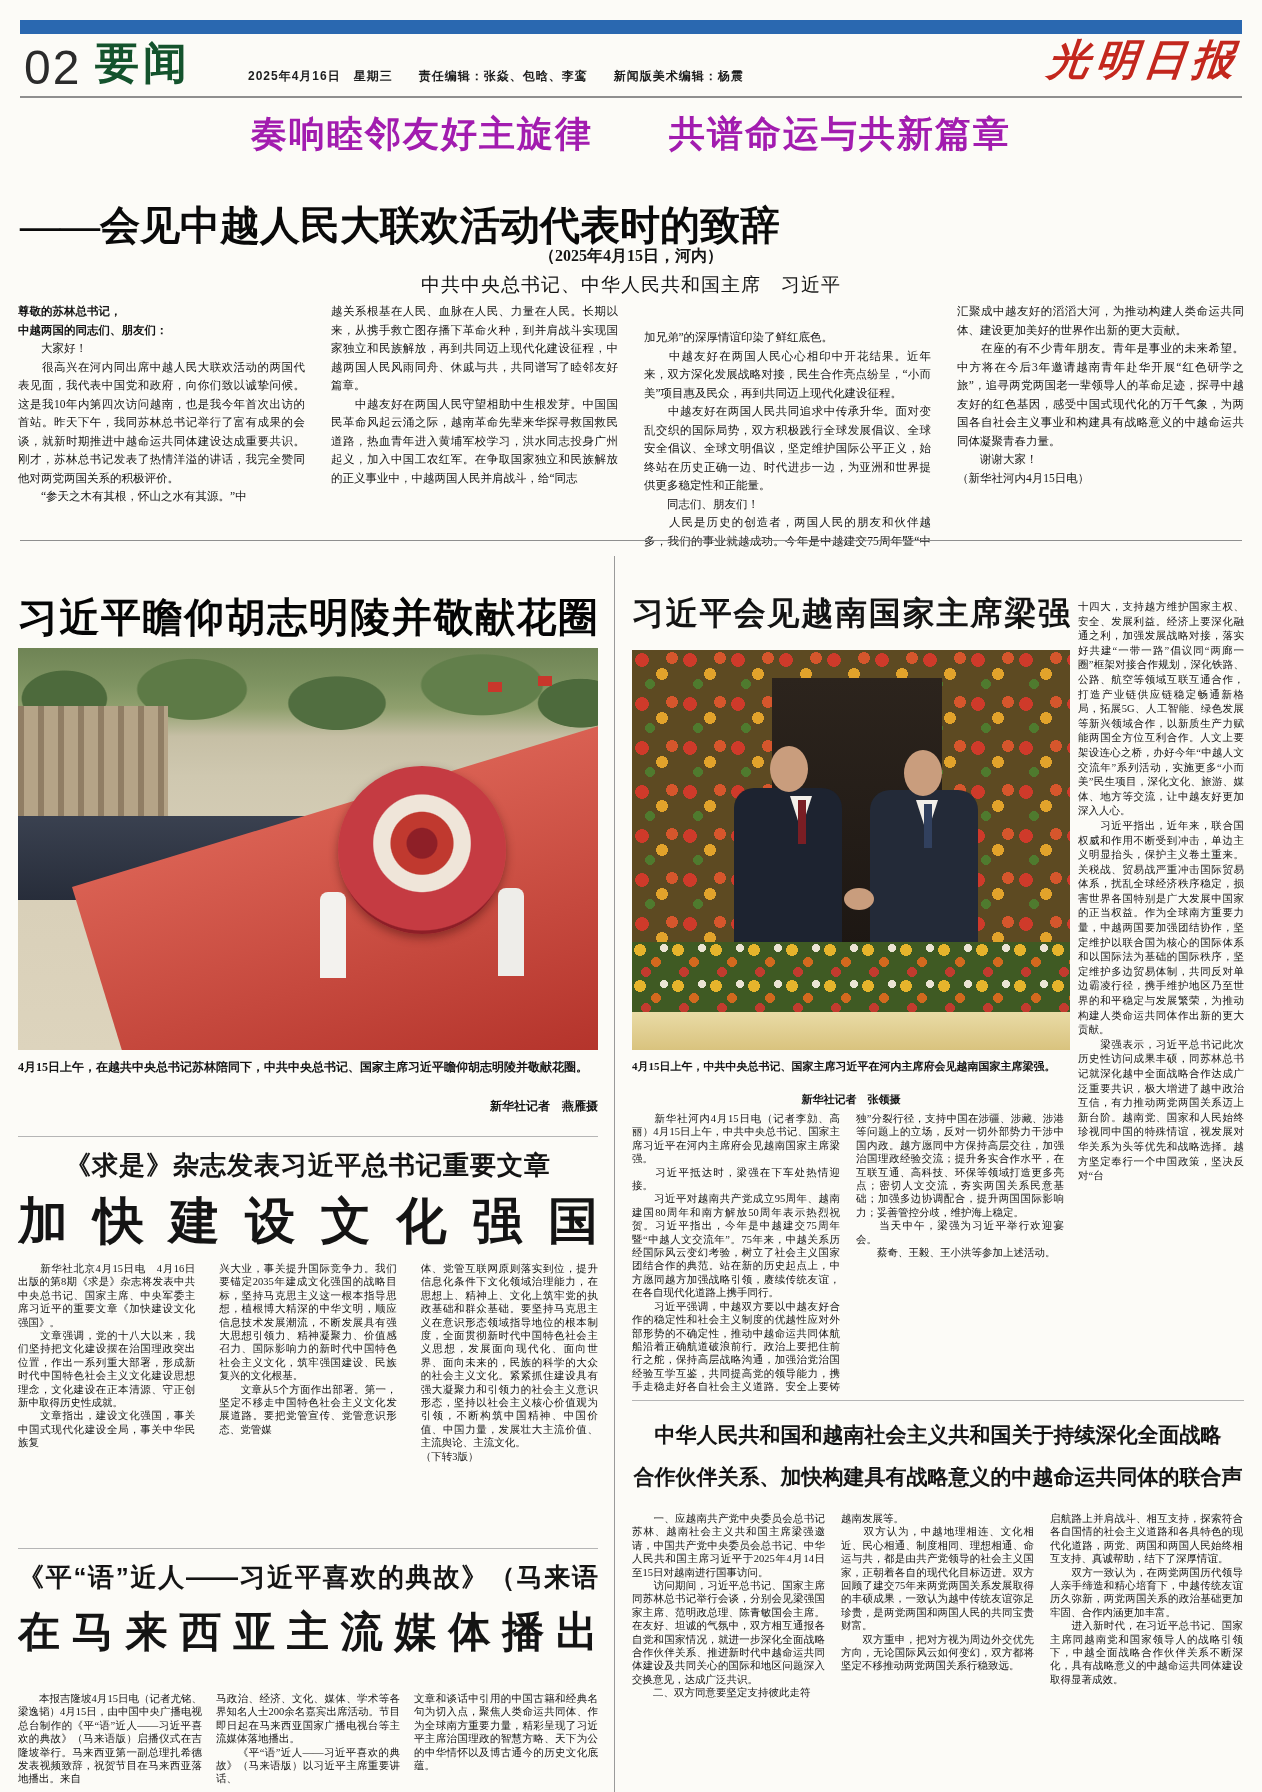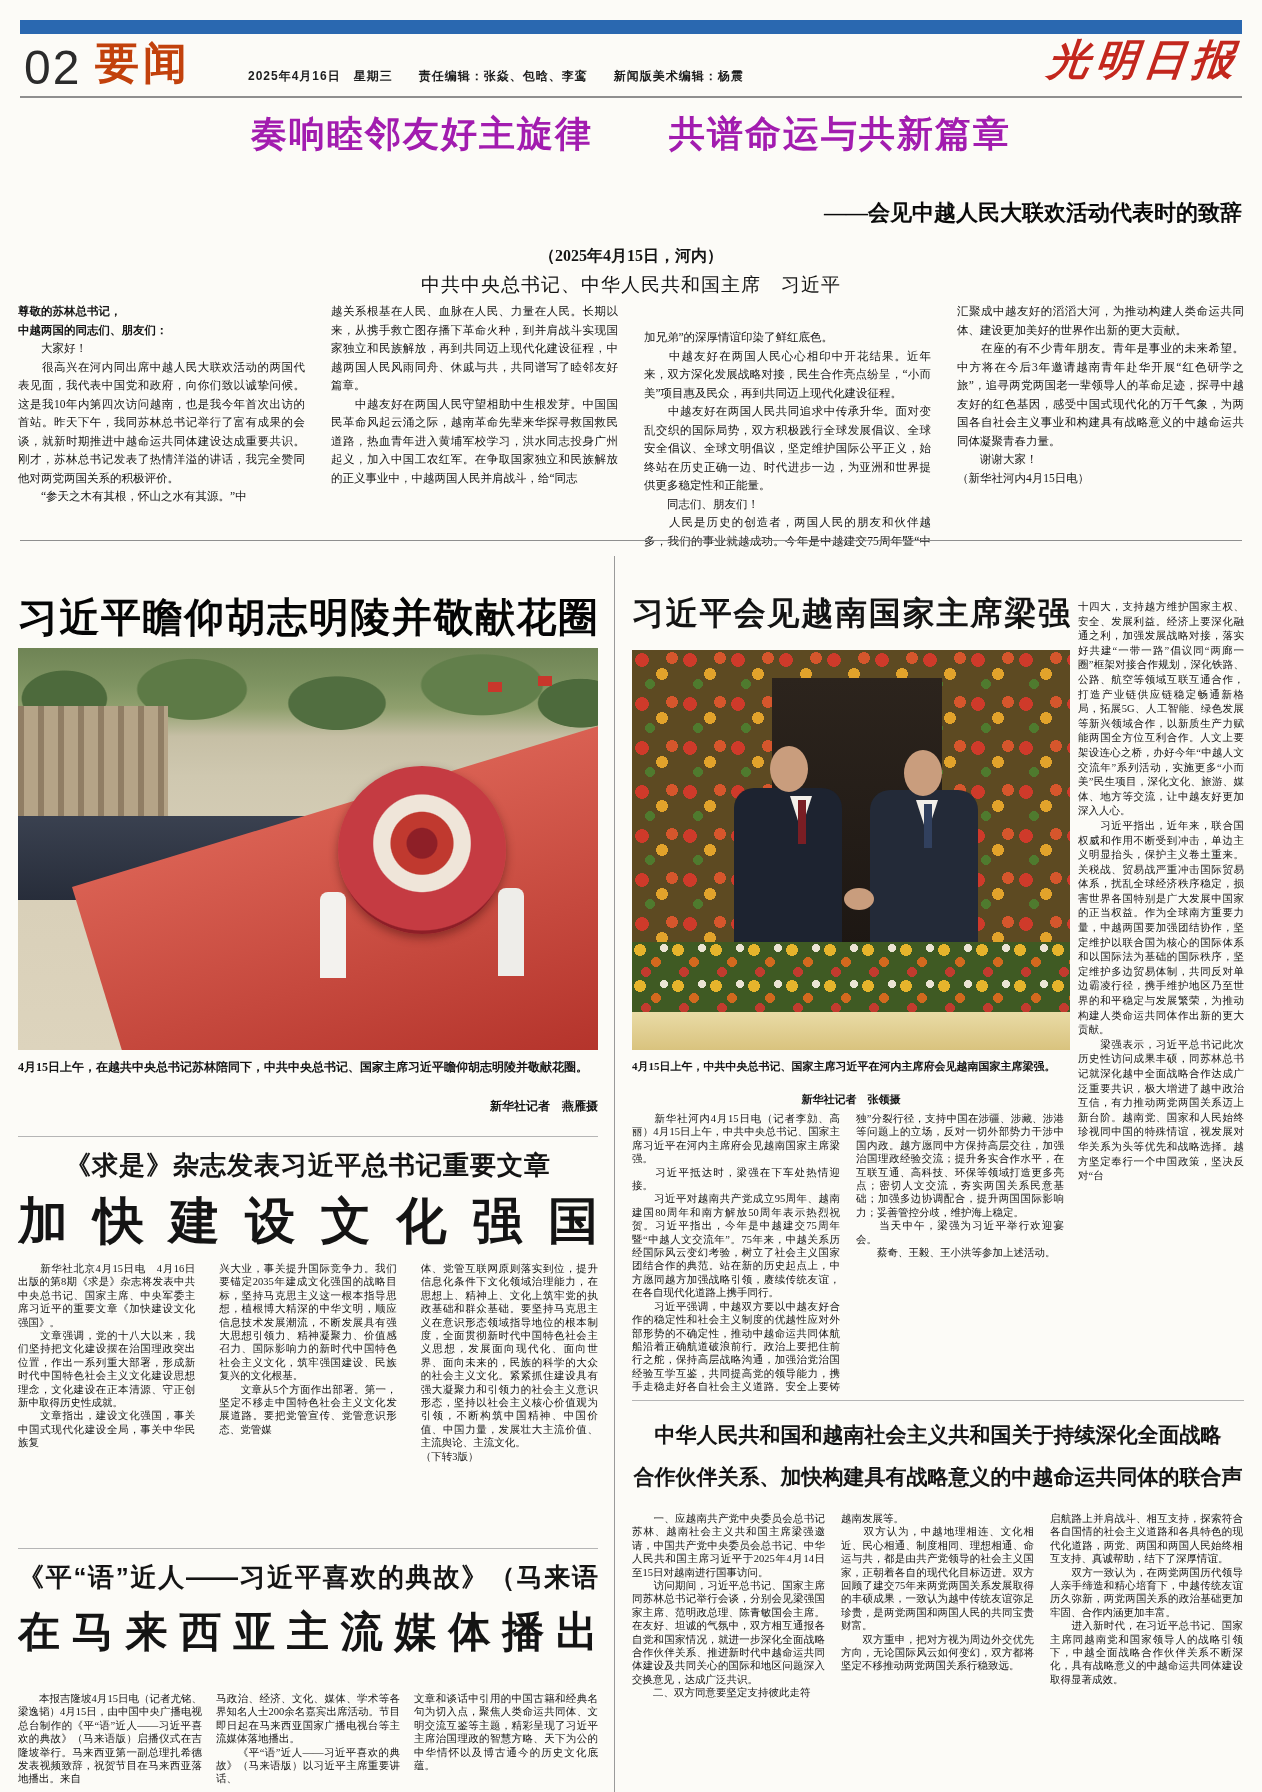--- a/index.html
+++ b/index.html
@@ -5,28 +5,28 @@
   html,body{margin:0;padding:0;background:#e8e6e0;}
   #page{position:relative;width:1262px;height:1792px;background:#fcfbf7;overflow:hidden;
         font-family:"Liberation Serif","DejaVu Serif",serif;color:#141414;}
   .abs{position:absolute;}
   .sans{font-family:"Liberation Sans","DejaVu Sans",sans-serif;}
   .rule{background:#8f8f8f;}
   .vrule{background:#9a9a9a;}
   
   .topbar{left:20px;top:20px;width:1222px;height:14px;background:#2a68b0;}
   .pagenum{left:24px;top:40px;font-size:48px;font-weight:300;color:#2b2b2b;letter-spacing:2px;}
-  .section{left:95px;top:34px;font-size:44px;font-weight:900;color:#c2410c;letter-spacing:4px;}
+  .section{left:95px;top:34px;font-size:44px;font-weight:900;color:#14532d;letter-spacing:4px;}
   .edinfo{left:248px;top:68px;font-size:12px;font-weight:700;color:#1c1c1c;letter-spacing:1px;}
   .brand{right:22px;top:32px;font-size:42px;font-weight:900;color:#c3271d;transform:skewX(-6deg);
          letter-spacing:6px;font-style:italic;}
   
   .lead-h{left:20px;top:110px;width:1222px;text-align:center;font-size:36px;font-weight:900;
           letter-spacing:2px;white-space:nowrap;color:#a21caf;}
-  .lead-sub{left:20px;top:198px;width:1222px;text-align:right;font-size:22px;font-weight:700;color:#0a0a0a;}
+  .lead-sub{left:20px;top:198px;width:1222px;text-align:left;font-size:40px;font-weight:700;color:#0a0a0a;}
   .lead-date{left:20px;top:246px;width:1222px;text-align:center;font-size:16px;font-weight:700;}
   .lead-by{left:20px;top:272px;width:1222px;text-align:center;font-size:19px;letter-spacing:1px;}
   .lead-col{top:302px;width:287px;height:224px;overflow:hidden;font-size:11.5px;line-height:18.5px;
             text-align:justify;}
   .lead-col p{margin:0;}
   .boldline{font-weight:700;font-family:"Liberation Sans",sans-serif;font-size:11.5px;}
   .signoff{text-align:left;}
   
   
   .lhead{left:18px;top:590px;width:580px;font-size:40px;font-weight:900;color:#050505;
@@ -200,21 +200,21 @@
   <div class="abs ph2 sans">在马来西亚主流媒体播出</div>
   <div class="abs pcols">
     <div class="qcol dense">
         <p>　　本报吉隆坡4月15日电（记者尤铭、梁逸韬）4月15日，由中国中央广播电视总台制作的《平“语”近人——习近平喜欢的典故》（马来语版）启播仪式在吉隆坡举行。马来西亚第一副总理扎希德发表视频致辞，祝贺节目在马来西亚落地播出。来自</p>
       </div>
     <div class="qcol dense">
         <p>马政治、经济、文化、媒体、学术等各界知名人士200余名嘉宾出席活动。节目即日起在马来西亚国家广播电视台等主流媒体落地播出。</p>
         <p>　　《平“语”近人——习近平喜欢的典故》（马来语版）以习近平主席重要讲话、</p>
       </div>
     <div class="qcol dense">
-        <p>文章和谈话中引用的中国古籍和经典名句为切入点，聚焦人类命运共同体、文明交流互鉴等主题，精彩呈现了习近平主席治国理政的智慧方略、天下为公的中华情怀以及博古通今的历史文化底蕴。</p>
+        <p>文章和谈话中引用的中国古籍和经典名句为切入点，聚焦人类命运共同体、作为全球南方重要力量，精彩呈现了习近平主席治国理政的智慧方略、天下为公的中华情怀以及博古通今的历史文化底蕴。</p>
       </div>
   </div>
 
   <div class="abs rhead sans">习近平会见越南国家主席梁强</div>
   <div class="abs sidecol">
       <p>十四大，支持越方维护国家主权、安全、发展利益。经济上要深化融通之利，加强发展战略对接，落实好共建“一带一路”倡议同“两廊一圈”框架对接合作规划，深化铁路、公路、航空等领域互联互通合作，打造产业链供应链稳定畅通新格局，拓展5G、人工智能、绿色发展等新兴领域合作，以新质生产力赋能两国全方位互利合作。人文上要架设连心之桥，办好今年“中越人文交流年”系列活动，实施更多“小而美”民生项目，深化文化、旅游、媒体、地方等交流，让中越友好更加深入人心。</p>
       <p>　　习近平指出，近年来，联合国权威和作用不断受到冲击，单边主义明显抬头，保护主义卷土重来。关税战、贸易战严重冲击国际贸易体系，扰乱全球经济秩序稳定，损害世界各国特别是广大发展中国家的正当权益。作为全球南方重要力量，中越两国要加强团结协作，坚定维护以联合国为核心的国际体系和以国际法为基础的国际秩序，坚定维护多边贸易体制，共同反对单边霸凌行径，携手维护地区乃至世界的和平稳定与发展繁荣，为推动构建人类命运共同体作出新的更大贡献。</p>
       <p>　　梁强表示，习近平总书记此次历史性访问成果丰硕，同苏林总书记就深化越中全面战略合作达成广泛重要共识，极大增进了越中政治互信，有力推动两党两国关系迈上新台阶。越南党、国家和人民始终珍视同中国的特殊情谊，视发展对华关系为头等优先和战略选择。越方坚定奉行一个中国政策，坚决反对“台</p>
     </div>
   <div class="abs rphoto">

